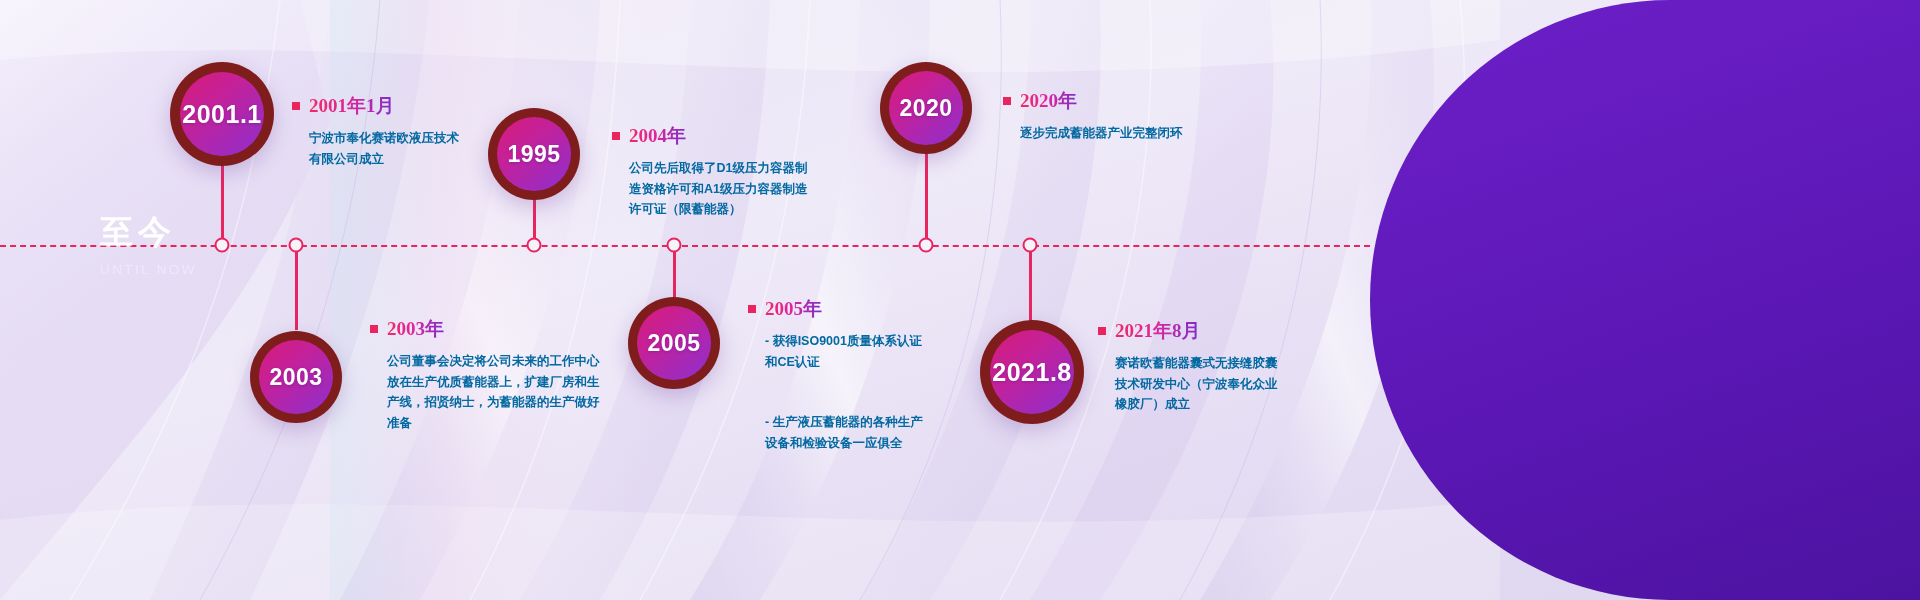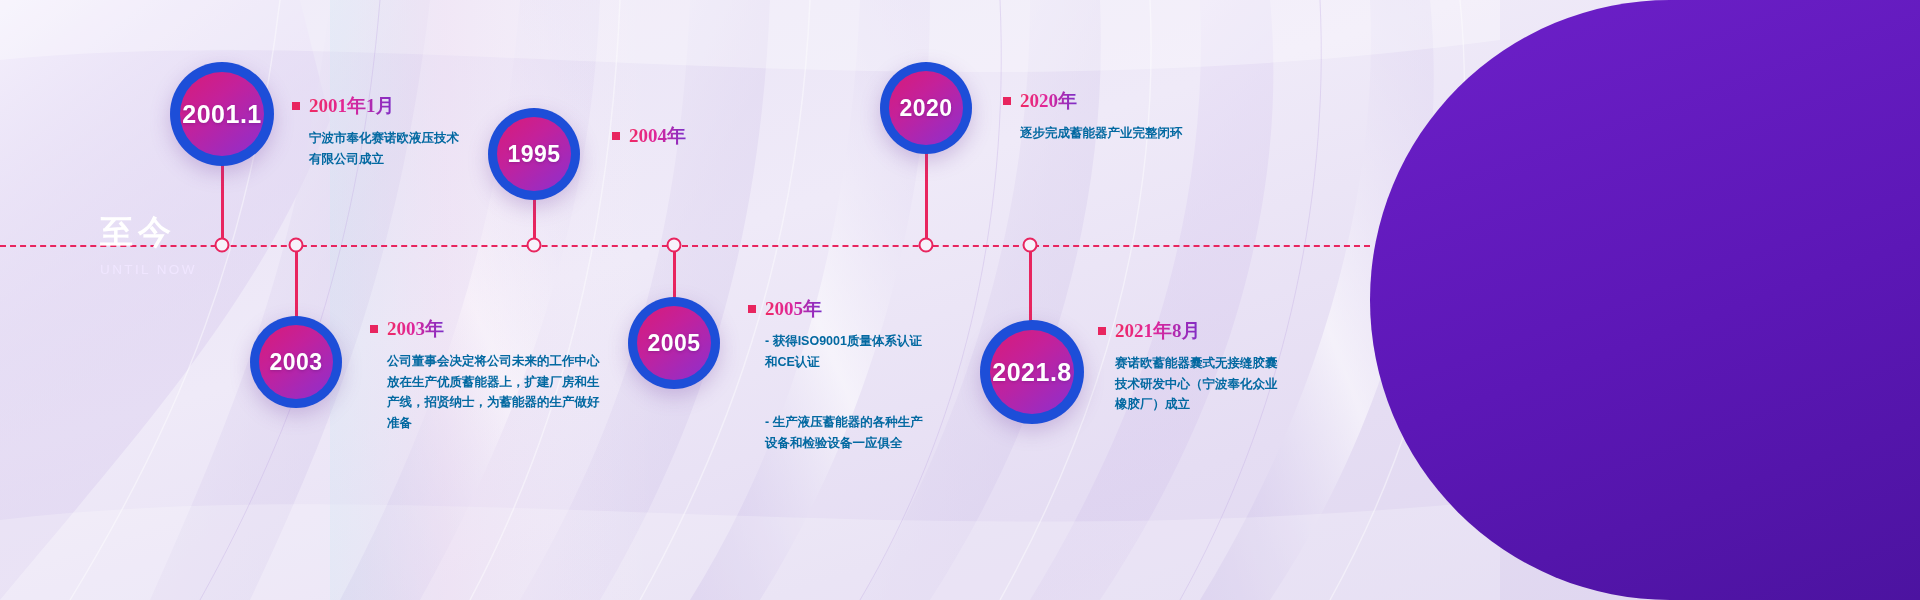--- a/index.html
+++ b/index.html
@@ -36,21 +36,21 @@
     position:absolute;
     width:3px;
     background:#e8255f;
     z-index:4;
   }
 
   
   .bubble {
     position:absolute;
     border-radius:50%;
-    background:#1d4ed8;
+    background:#7f1d1d;
     display:flex; align-items:center; justify-content:center;
     box-shadow:0 7px 20px rgba(120,70,160,0.28);
     z-index:7;
   }
   .bubble .inner {
     border-radius:50%;
     background:linear-gradient(140deg,#d81b78 0%,#c4219a 38%,#8d2fcf 100%);
     display:flex; align-items:center; justify-content:center;
     color:#fff;
     font-weight:bold;
@@ -193,21 +193,21 @@
 <div class="stem" style="left:295px; top:246px;  height:84px;"></div>
 <div class="stem" style="left:533px; top:196px;  height:50px;"></div>
 <div class="stem" style="left:673px; top:246px;  height:54px;"></div>
 <div class="stem" style="left:925px; top:152px;  height:94px;"></div>
 <div class="stem" style="left:1029px;top:246px;  height:76px;"></div>
 
 <div class="bubble b-lg" style="left:170px; top:62px;">
   <div class="inner">2001.1</div>
 </div>
 
-<div class="bubble b-md" style="left:250px; top:316px;">
+<div class="bubble b-md" style="left:250px; top:331px;">
   <div class="inner">2003</div>
 </div>
 
 <div class="bubble b-md" style="left:488px; top:108px;">
   <div class="inner">1995</div>
 </div>
 
 <div class="bubble b-md" style="left:628px; top:297px;">
   <div class="inner">2005</div>
 </div>
@@ -242,20 +242,25 @@
 产线，招贤纳士，为蓄能器的生产做好
 准备</p>
   </div>
 </div>
 
 <div class="block" style="left:612px; top:123px;">
   <div class="blk-head">
     <span class="bullet"></span>
     <span class="blk-title">2004年</span>
   </div>
+  <div class="blk-body">
+    <p style="white-space: pre-line;">公司先后取得了D1级压力容器制
+造资格许可和A1级压力容器制造
+许可证（限蓄能器）</p>
+  </div>
 </div>
 
 <div class="block" style="left:748px; top:296px;">
   <div class="blk-head">
     <span class="bullet"></span>
     <span class="blk-title">2005年</span>
   </div>
   <div class="blk-body">
     <p style="white-space: pre-line;">- 获得ISO9001质量体系认证
 和CE认证</p>

